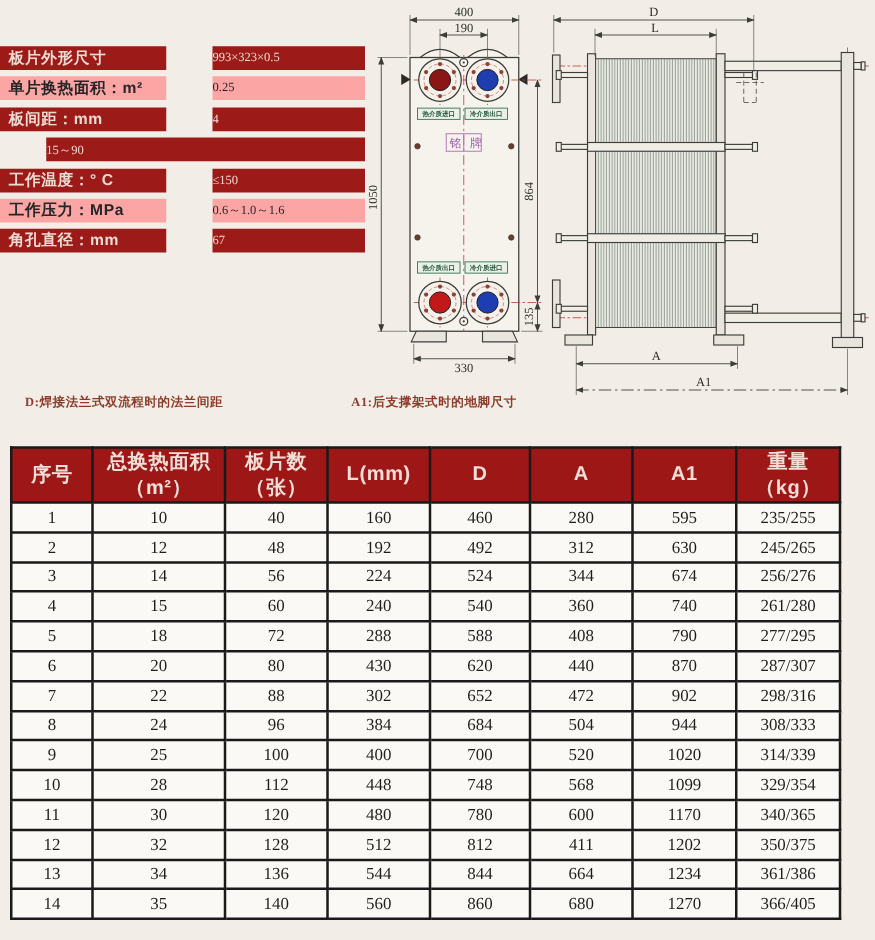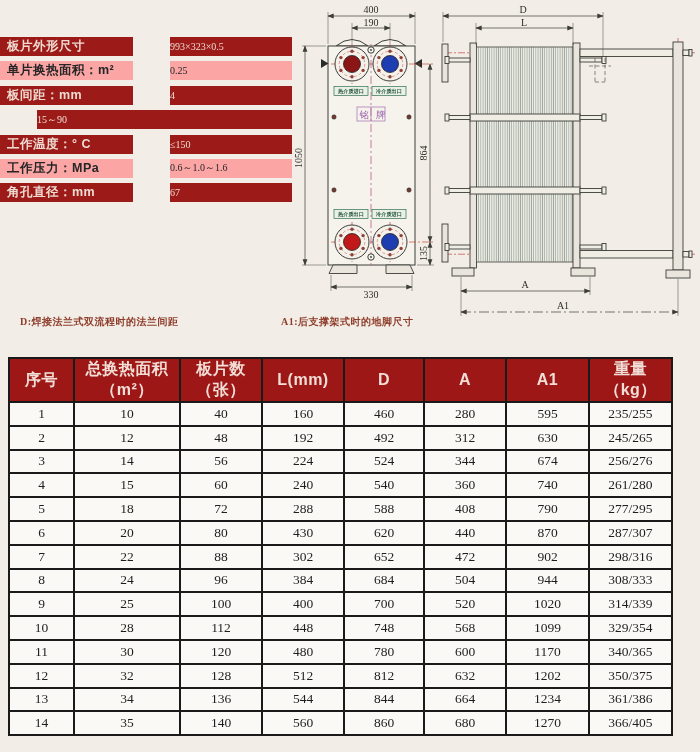--- a/index.html
+++ b/index.html
@@ -436,21 +436,21 @@
           <td>600</td>
           <td>1170</td>
           <td>340/365</td>
         </tr>
       <tr>
           <td>12</td>
           <td>32</td>
           <td>128</td>
           <td>512</td>
           <td>812</td>
-          <td>632</td>
+          <td>411</td>
           <td>1202</td>
           <td>350/375</td>
         </tr>
       <tr>
           <td>13</td>
           <td>34</td>
           <td>136</td>
           <td>544</td>
           <td>844</td>
           <td>664</td>

